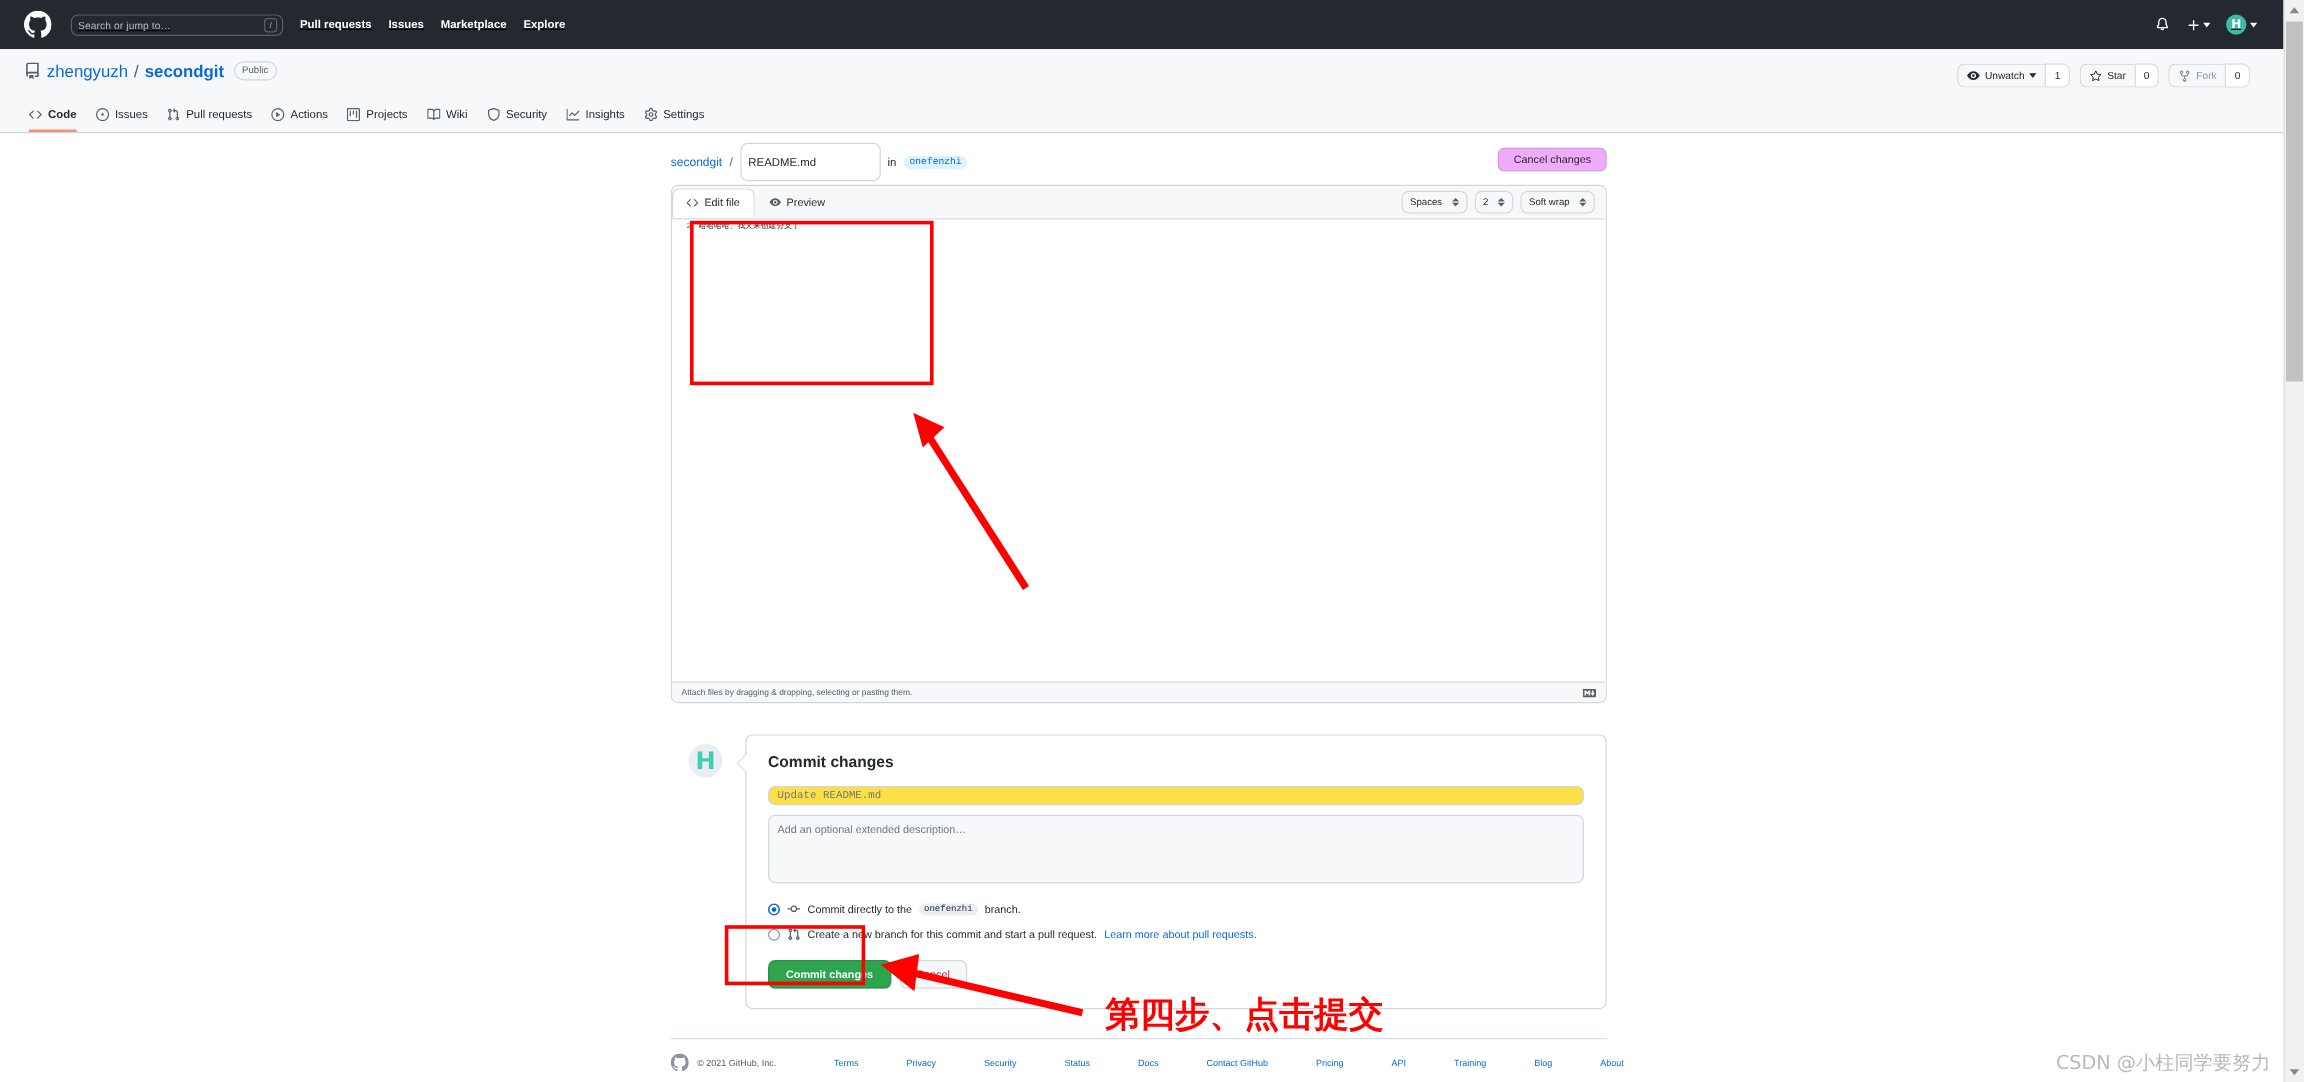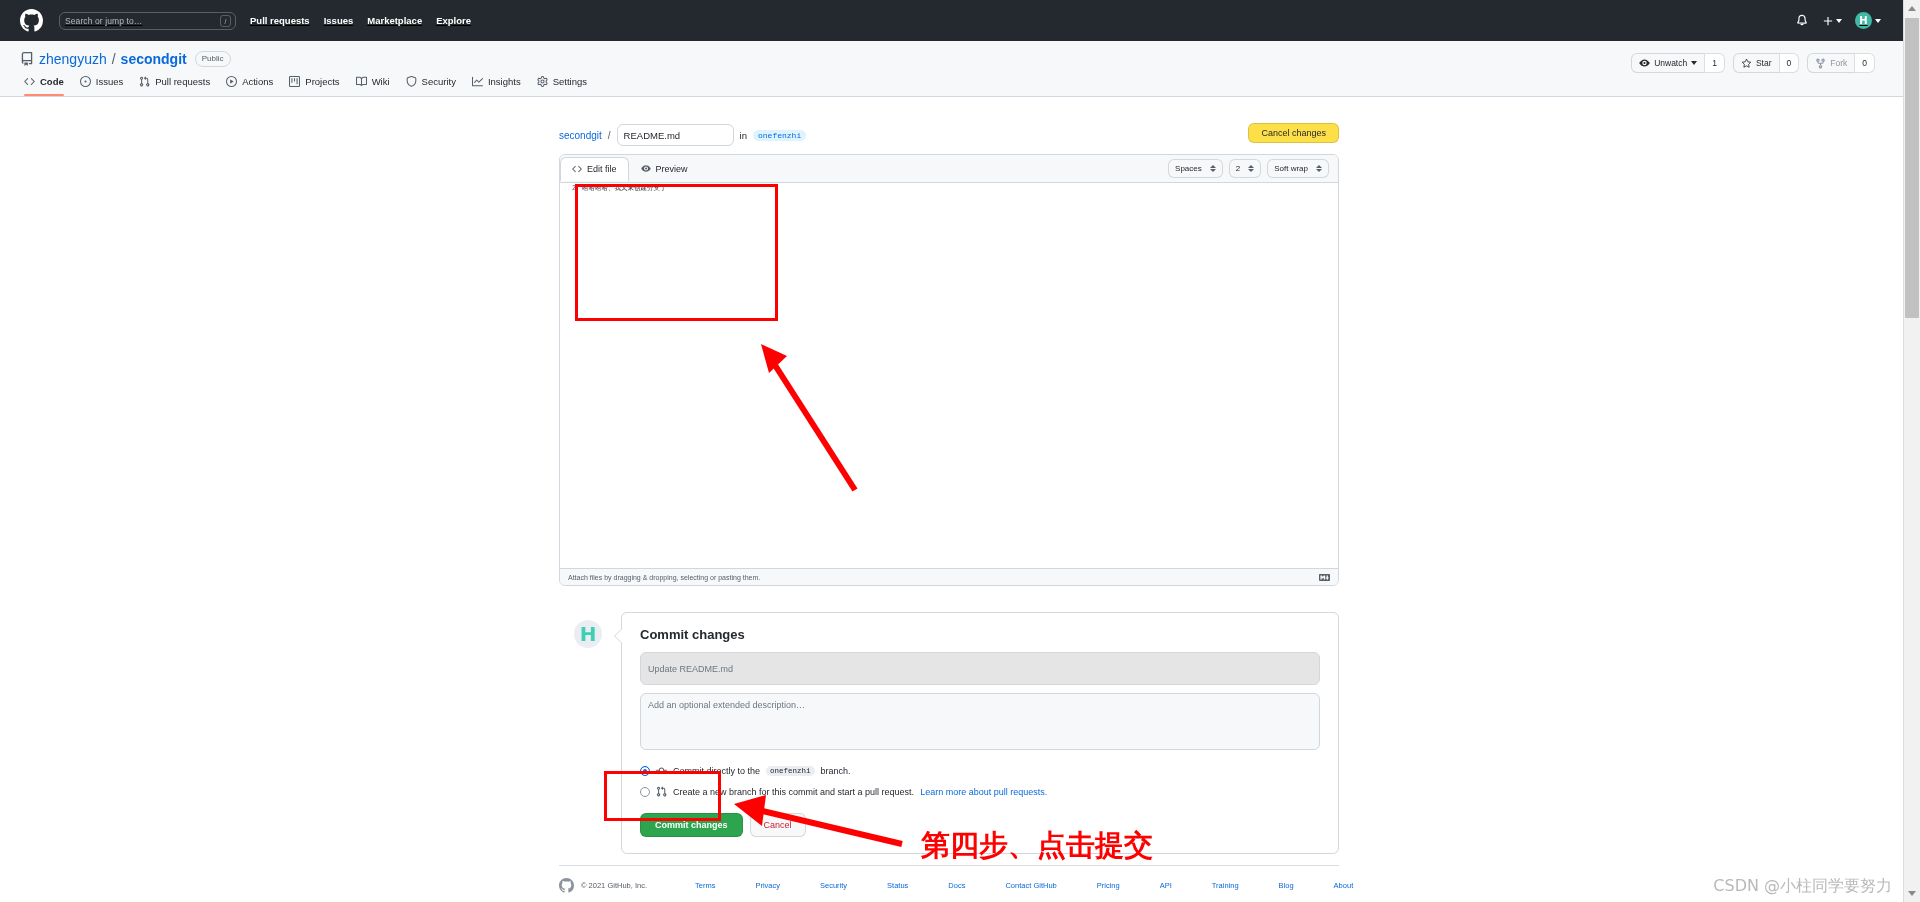--- a/index.html
+++ b/index.html
@@ -71,21 +71,21 @@
     border-top: 4px solid currentColor; }
   .gh-avatar {
     width: 17px; height: 17px; border-radius: 50%;
     background: #3fb9a4; display: flex; align-items: center; justify-content: center;
     color: #fff; font-size: 10px; font-weight: bold; font-family: "DejaVu Sans", sans-serif;
   }
   .gh-avatar-wrap { display: flex; align-items: center; gap: 3px; color: #fff; }
 
   
   .repo-header {
-    position: absolute; top: 41px; left: 0; width: 1903px; height: 56px;
+    position: absolute; top: 41px; left: 0; width: 1903px; height: 70px;
     background: #f6f8fa; border-bottom: 1px solid #d0d7de;
   }
   .repo-title {
     position: absolute; top: 10px; left: 20px;
     display: flex; align-items: center; gap: 5px;
     font-size: 14px;
   }
   .repo-icon { color: #57606a; display: flex; align-items: center; }
   .repo-title a { color: #0969da; text-decoration: none; }
   .repo-title .owner { font-weight: normal; }
@@ -132,34 +132,34 @@
   .edit-wrap {
     position: absolute; top: 122px; left: 559px; width: 780px;
   }
   .path-row {
     display: flex; align-items: center; gap: 6px; height: 26px;
     position: relative;
   }
   .path-repo { color: #0969da; font-size: 10px; text-decoration: none; }
   .path-slash { color: #57606a; font-size: 10px; }
   .path-input {
-    width: 117px; height: 22px; border: 1px solid #d0d7de; border-radius: 6px;
+    width: 117px; height: 32px; border: 1px solid #d0d7de; border-radius: 6px;
     font-size: 9.5px; padding: 0 6px; color: #24292f; background: #fff;
     font-family: "Liberation Sans", sans-serif;
   }
   .path-in { font-size: 9.5px; color: #24292f; }
   .branch-chip {
     background: #ddf4ff; color: #0969da; border-radius: 6px;
     font-size: 8px; padding: 1px 5px;
     font-family: "Liberation Mono", "DejaVu Sans Mono", monospace;
   }
   .cancel-changes-btn {
     position: absolute; right: 0; top: 1px;
     border: 1px solid rgba(27,31,36,0.15); border-radius: 6px;
-    background: #fde047; color: #24292f; font-size: 9px;
+    background: #f0abfc; color: #24292f; font-size: 9px;
     padding: 4px 12px; cursor: pointer;
     font-family: "Liberation Sans", sans-serif;
   }
 
   
   .editor-box {
     margin-top: 6px; border: 1px solid #d0d7de; border-radius: 6px;
     background: #fff; overflow: hidden;
   }
   .editor-tabbar {
@@ -246,23 +246,23 @@
     border-right: 8px solid #d0d7de;
   }
   .commit-box::after {
     content: ""; position: absolute; left: -7px; top: 15px;
     width: 0; height: 0;
     border-top: 8px solid transparent; border-bottom: 8px solid transparent;
     border-right: 8px solid #fff;
   }
   .commit-title { font-size: 13px; font-weight: bold; color: #24292f; margin-bottom: 10px; }
   .commit-msg-input {
-    width: 100%; height: 33px; border: 1px solid #d0d7de; border-radius: 6px;
-    background: #e5e5e5; font-size: 9px; color: #24292f; padding: 0 7px;
-    font-family: Liberation Sans, sans-serif;
+    width: 100%; height: 16px; border: 1px solid #d0d7de; border-radius: 6px;
+    background: #fde047; font-size: 9px; color: #24292f; padding: 0 7px;
+    font-family: Liberation Mono, monospace;
   }
   .commit-msg-input::placeholder { color: #6e7781; }
   .commit-desc {
     width: 100%; height: 57px; margin-top: 8px;
     border: 1px solid #d0d7de; border-radius: 6px; background: #f6f8fa;
     font-size: 9px; color: #24292f; padding: 6px 7px; resize: none;
     font-family: "Liberation Sans", sans-serif;
   }
   .commit-desc::placeholder { color: #6e7781; }
   .radio-row {

